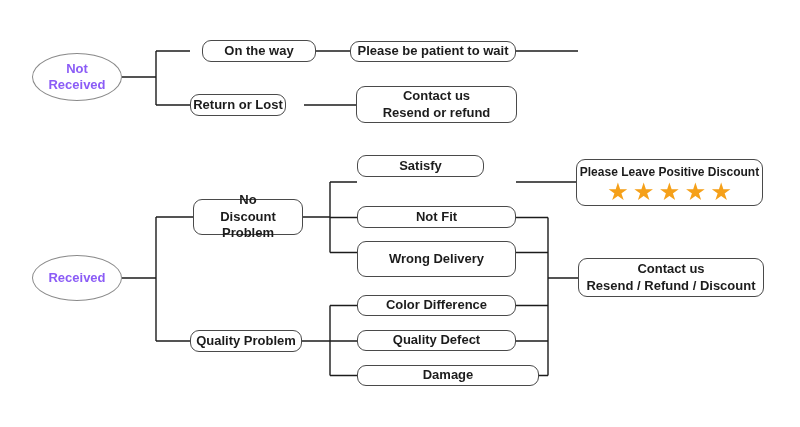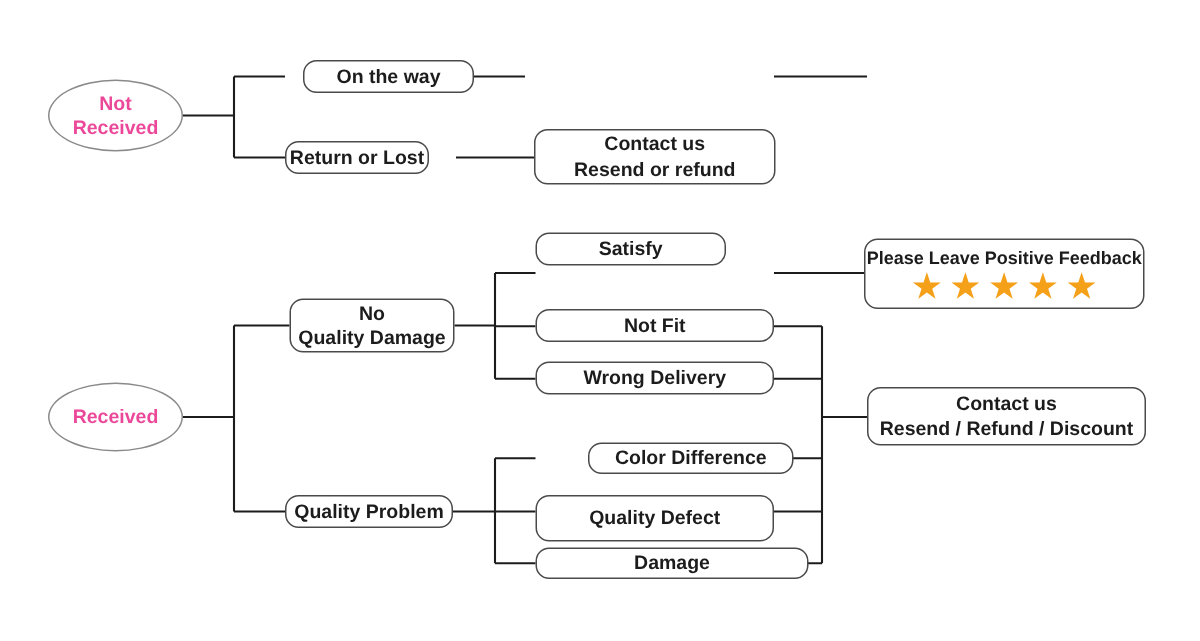--- a/index.html
+++ b/index.html
@@ -42,21 +42,21 @@
   .ellipse {
     position: absolute;
     box-sizing: border-box;
     border: 1.5px solid #8a8a8a;
     border-radius: 50%;
     background: #ffffff;
     display: flex;
     align-items: center;
     justify-content: center;
     text-align: center;
-    color: #ec4899;
+    color: #8b5cf6;
     font-size: 13px;
     font-weight: 600;
     line-height: 16px;
     white-space: pre-line;
     z-index: 2;
   }
   .feedback-box {
     flex-direction: column;
     gap: 1px;
     padding-top: 2px;
@@ -92,47 +92,48 @@
     <path d="M302 341 H330 M330 305.5 V375.5 M330 305.5 H357 M330 341 H357 M330 375.5 H357"></path>
 
     <path d="M516 182 H576 M548 217.5 V375.5 M516 217.5 H548 M516 252.5 H548 M516 305.5 H548 M516 341 H548 M516 375.5 H548 M548 278 H578"></path>
   </svg>
 
   <div class="ellipse" style="left:32px; top:53px; width:90px; height:48px;">Not
 Received</div>
 
   <div class="node" style="left:190px; top:40px; width:114px; height:22px;margin-left:12px;">On the way</div>
 
+  <div class="node" style="left:350px; top:41px; width:166px; height:21px;">Please be patient to wait</div>
 
 
   <div class="node" style="left:190px; top:94px; width:96px; height:22px;">Return or Lost</div>
 
   <div class="node" style="left:356px; top:86px; width:161px; height:37px;">Contact us
 Resend or refund</div>
 
   <div class="ellipse" style="left:32px; top:255px; width:90px; height:46px;">Received</div>
 
   <div class="node" style="left:193px; top:199px; width:110px; height:36px;">No
-Quality Damage</div>
+Discount Problem</div>
 
   <div class="node" style="left:357px; top:155px; width:127px; height:22px;">Satisfy</div>
 
   <div class="node feedback-box" style="left:576px; top:159px; width:187px; height:47px;">
-    <span class="feedback-title">Please Leave Positive Feedback</span>
+    <span class="feedback-title">Please Leave Positive Discount</span>
     <span class="stars">★★★★★</span>
   </div>
 
   <div class="node" style="left:357px; top:206px; width:159px; height:22px;text-align:center;">Not Fit</div>
 
-  <div class="node" style="left:357px; top:241px; width:159px; height:22px;">Wrong Delivery</div>
+  <div class="node" style="left:357px; top:241px; width:159px; height:36px;">Wrong Delivery</div>
 
   <div class="node" style="left:190px; top:330px; width:112px; height:22px;">Quality Problem</div>
 
-  <div class="node" style="left:357px; top:295px; width:137px; height:21px;margin-left:35px;">Color Difference</div>
+  <div class="node" style="left:357px; top:295px; width:159px; height:21px;">Color Difference</div>
 
-  <div class="node" style="left:357px; top:330px; width:159px; height:31px;">Quality Defect</div>
+  <div class="node" style="left:357px; top:330px; width:159px; height:21px;">Quality Defect</div>
 
   <div class="node" style="left:357px; top:365px; width:182px; height:21px;">Damage</div>
 
   <div class="node" style="left:578px; top:258px; width:186px; height:39px;">Contact us
 Resend / Refund / Discount</div>
 
 </div>
 
 </body></html>

